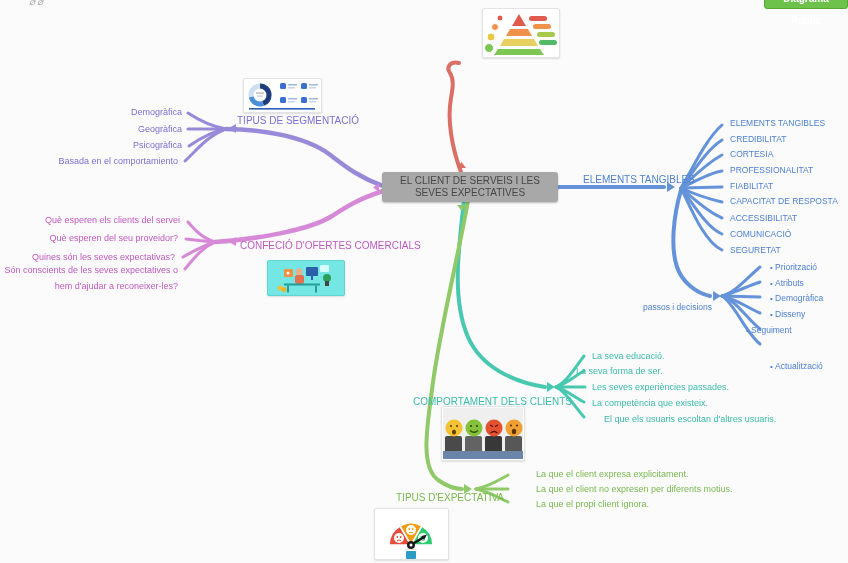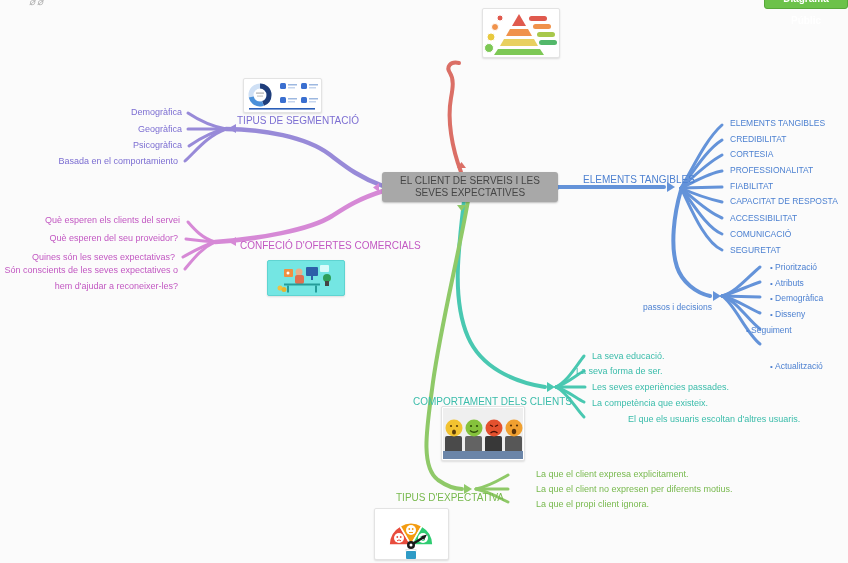--- a/index.html
+++ b/index.html
@@ -144,21 +144,21 @@
   <div class="item caps c-blue bullet" style="left:770px;top:293px;">Demogràfica</div>
   <div class="item caps c-blue bullet" style="left:770px;top:309px;">Disseny</div>
   <div class="item caps c-blue bullet" style="left:746px;top:325px;">Seguiment</div>
   <div class="item caps c-blue bullet" style="left:770px;top:341px;margin-top:20px;">Actualització</div>
 
   <div class="lbl c-teal" style="left:413px;top:396px;">COMPORTAMENT DELS CLIENTS</div>
   <div class="item c-teal" style="left:592px;top:351px;">La seva educació.</div>
   <div class="item c-teal" style="left:576px;top:366px;">La seva forma de ser.</div>
   <div class="item c-teal" style="left:592px;top:382px;">Les seves experiències passades.</div>
   <div class="item c-teal" style="left:592px;top:398px;">La competència que existeix.</div>
-  <div class="item c-teal" style="left:592px;top:414px;padding-left:36px;">El que els usuaris escoltan d'altres usuaris.</div>
+  <div class="item c-teal" style="left:568px;top:414px;padding-left:36px;">El que els usuaris escoltan d'altres usuaris.</div>
 
   <div class="lbl c-green" style="left:376px;top:492px;">TIPUS D'EXPECTATIVA</div>
   <div class="item c-green" style="left:516px;top:469px;">La que el client expresa explicitament.</div>
   <div class="item c-green" style="left:516px;top:484px;">La que el client no expresen per diferents motius.</div>
   <div class="item c-green" style="left:516px;top:499px;">La que el propi client ignora.</div>
 
   <div class="card" style="left:482px;top:8px;width:76px;height:48px;">
     <svg width="76" height="48">
       <polygon points="36,5 43,17 29,17" fill="#e05a4e"></polygon>
       <polygon points="27,20 45,20 49,27 23,27" fill="#f0924b"></polygon>

